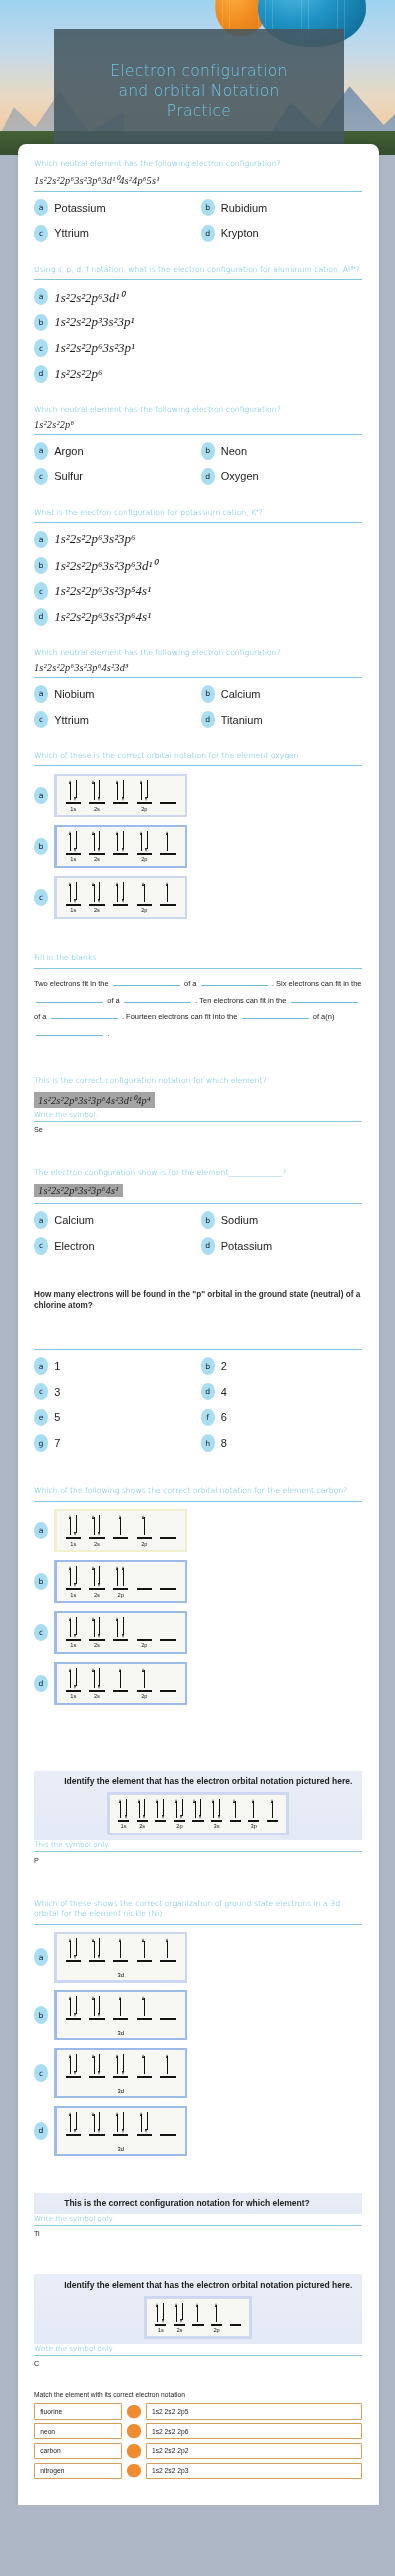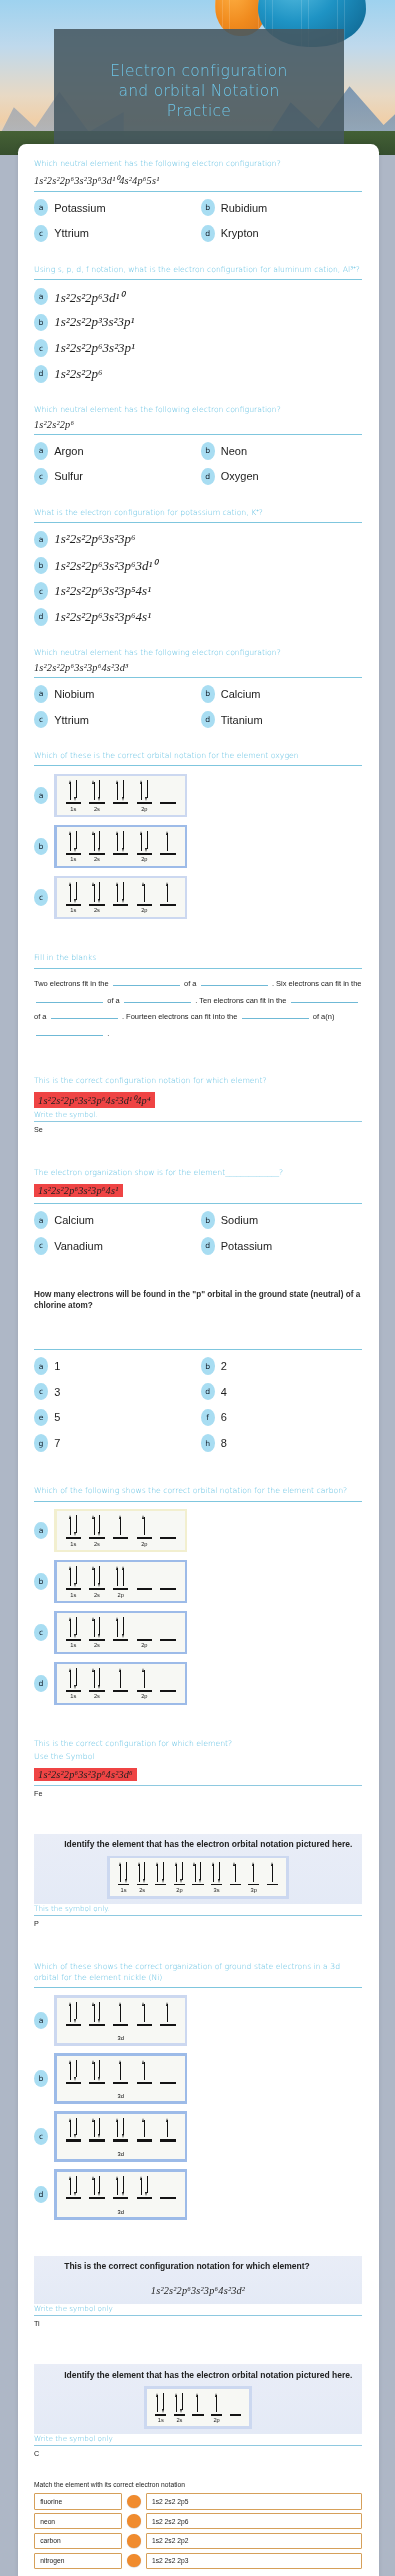--- a/index.html
+++ b/index.html
@@ -87,21 +87,21 @@
     font-size:8.2px;
   }
   .config {
     font-family:"Liberation Serif", serif;
     font-style:italic;
     font-size:10.3px;
     color:#1f1f1f;
     margin:3.1px 0 2.1px 0;
     letter-spacing:0.2px;
   }
-  .config.hl { background:#ef4444; display:inline-block; padding:1px 4.1px;font-family:Liberation Serif, serif; }
+  .config.hl { background:#a3a3a3; display:inline-block; padding:1px 4.1px;font-family:Liberation Serif, serif; }
   .rule { border:0; border-top:0.5px solid #7fc6de; margin:4.1px 0 7.2px 0; }
 
   .opts { display:grid; grid-template-columns:1fr 1fr; row-gap:8.2px; column-gap:5.2px; }
   .opts.one { grid-template-columns:1fr; }
   .opt { display:flex; align-items:center; gap:6.2px; }
   .bullet {
     flex:0 0 auto;
     width:14px; height:17.5px; border-radius:50%;
     background:#a8ddf2;
     display:flex; align-items:center; justify-content:center;
@@ -515,35 +515,35 @@
       <div class="q-stem">This is the correct configuration notation for which element?</div>
       <div class="config hl">1s²2s²2p⁶3s²3p⁶4s²3d¹⁰4p⁴</div>
       <div class="write-note">Write the symbol.</div>
       <hr class="ans-rule">
       <div class="ans">Se</div>
     </div>
 
     <div class="spacer lg"></div>
 
     <div class="q">
-      <div class="q-stem">The electron organization show is for the element______________?</div>
+      <div class="q-stem">The electron configuration show is for the element______________?</div>
       <div class="config hl">1s²2s²2p⁶3s²3p⁶4s¹</div>
       <hr class="rule">
       <div class="opts">
         <div class="opt">
             <span class="bullet">a</span>
             <span class="opt-text">Calcium</span>
           </div>
         <div class="opt">
             <span class="bullet">b</span>
             <span class="opt-text">Sodium</span>
           </div>
         <div class="opt">
             <span class="bullet">c</span>
-            <span class="opt-text">Vanadium</span>
+            <span class="opt-text">Electron</span>
           </div>
         <div class="opt">
             <span class="bullet">d</span>
             <span class="opt-text">Potassium</span>
           </div>
       </div>
     </div>
 
     <div class="spacer lg"></div>
 
@@ -761,27 +761,20 @@
                       <span class="lbl"></span>
                     </span>
                   </span>
                 </span></span></span>
         </div>
       </div>
     </div>
 
     <div class="spacer lg"></div>
 
-    <div class="q">
-      <div class="q-stem">This is the correct configuration for which element?</div>
-      <div class="q-stem">Use the Symbol</div>
-      <div class="config hl">1s²2s²2p⁶3s²3p⁶4s²3d⁶</div>
-      <hr class="ans-rule">
-      <div class="ans">Fe</div>
-    </div>
 
     <div class="spacer lg"></div>
 
     <div class="q">
       <div class="bold-block">
         <div class="t">Identify the element that has the electron orbital notation pictured here.</div>
         <div class="ctr">
             <span><span class="orb-card"><span class="orb-inner">
                   <span class="orb-row">
                     <span class="orb-slot narrow">
@@ -1048,23 +1041,20 @@
                 </span></span></span>
         </div>
       </div>
     </div>
 
     <div class="spacer lg"></div>
 
     <div class="q">
       <div class="bold-block">
         <div class="t">This is the correct configuration notation for which element?</div>
-        <div class="ctr">
-            <span class="config" style="margin:7.2px 0 3.1px 0">1s²2s²2p⁶3s²3p⁶4s²3d²</span>
-          </div>
       </div>
       <div class="write-note">Write the symbol only</div>
       <hr class="ans-rule">
       <div class="ans">Ti</div>
     </div>
 
     <div class="spacer lg"></div>
 
     <div class="q">
       <div class="bold-block">

